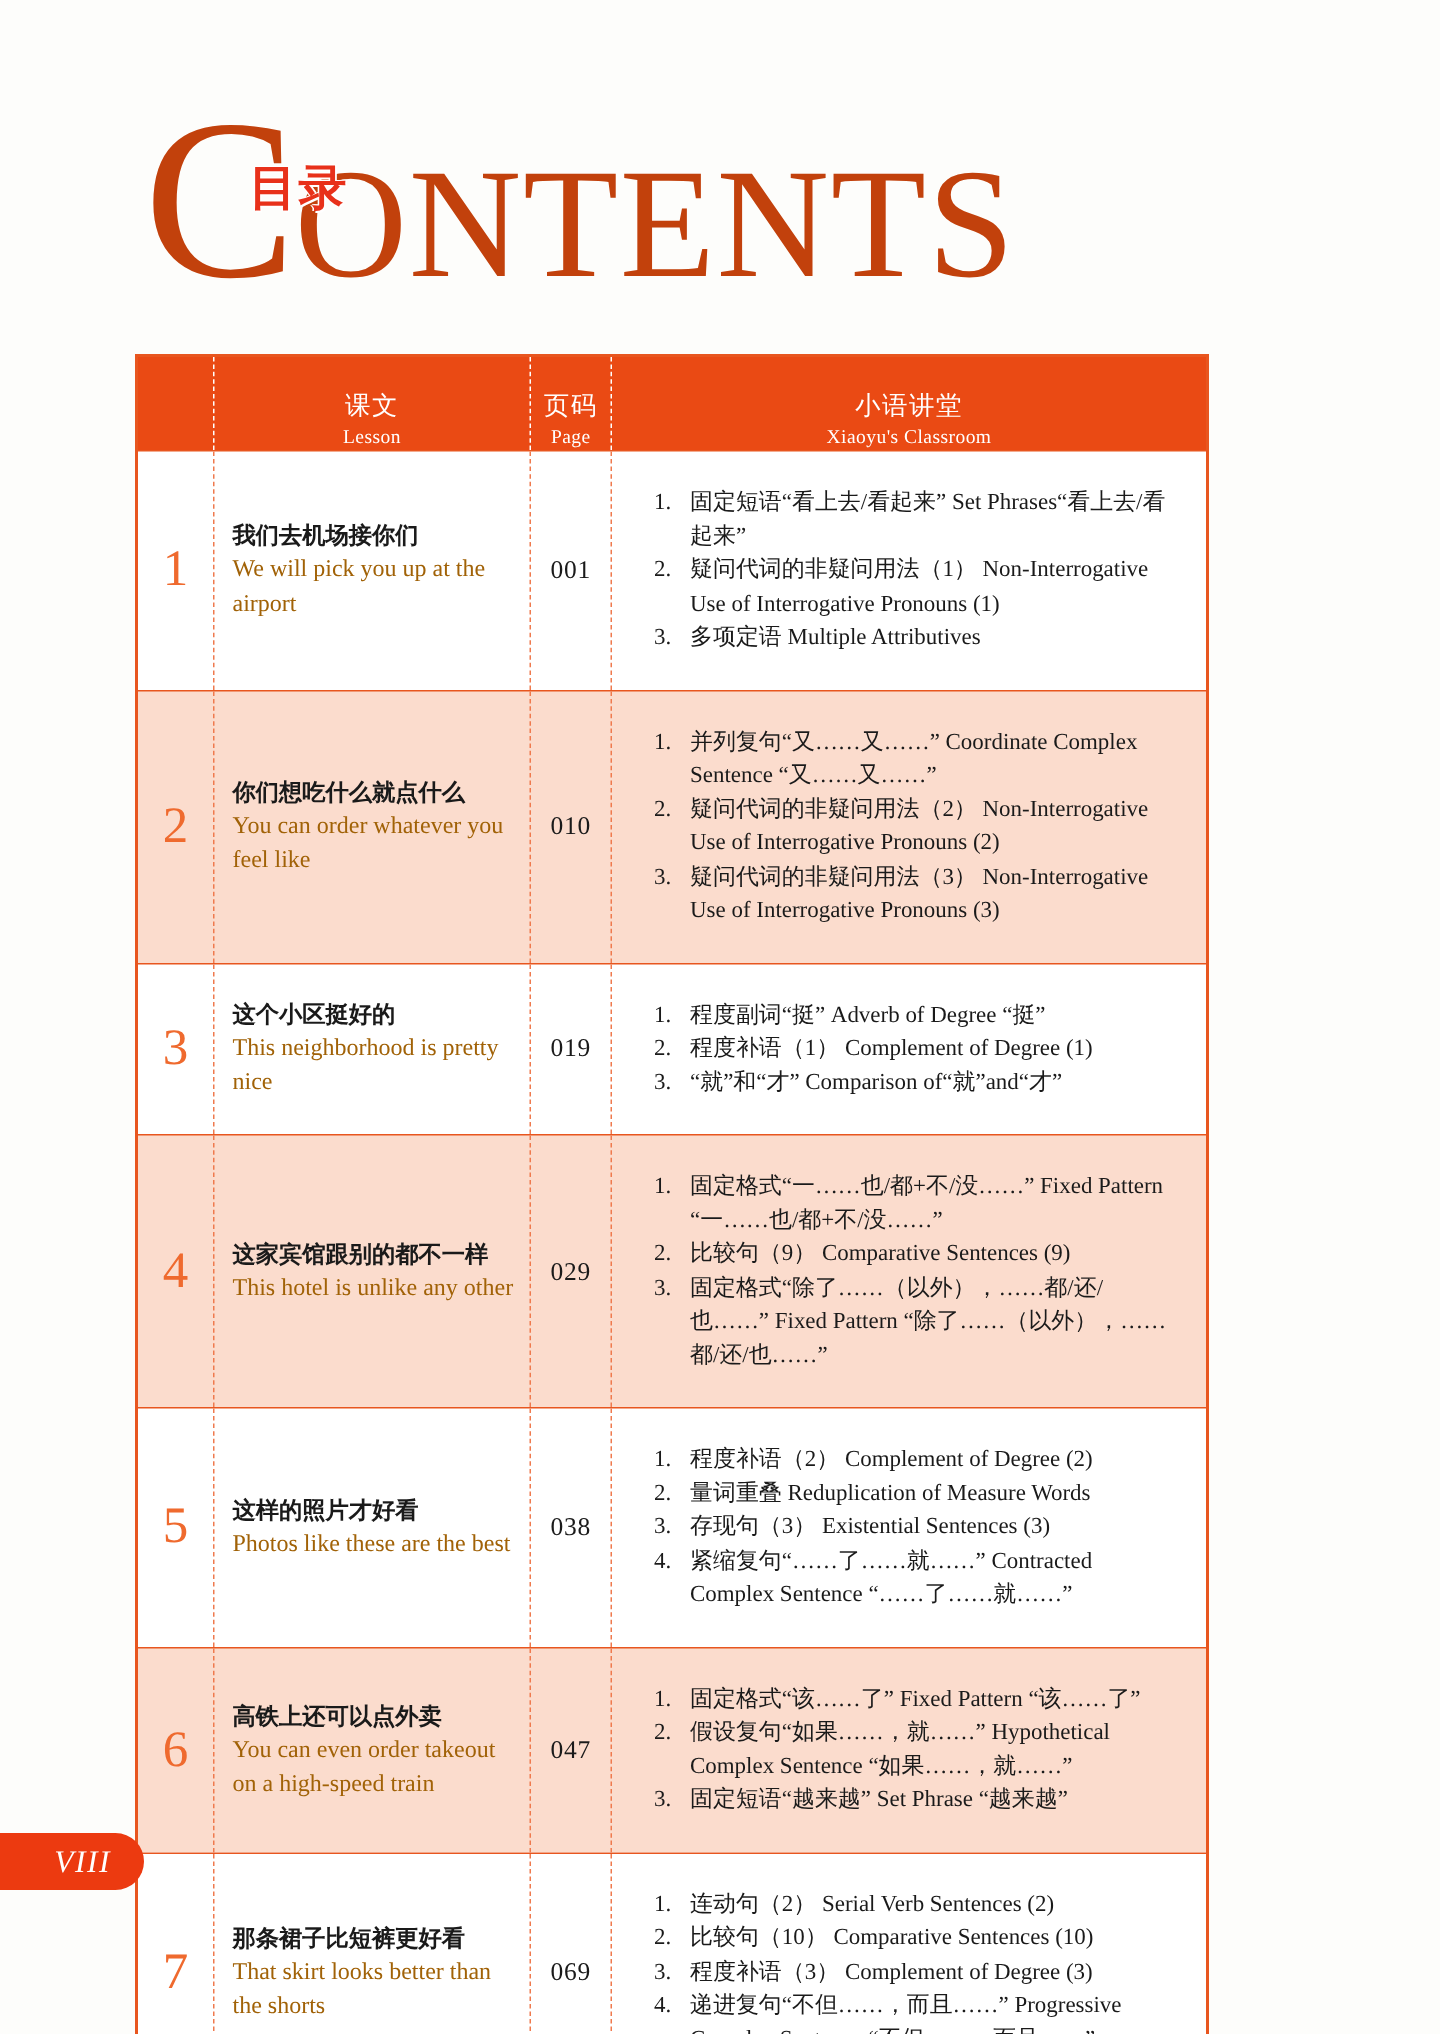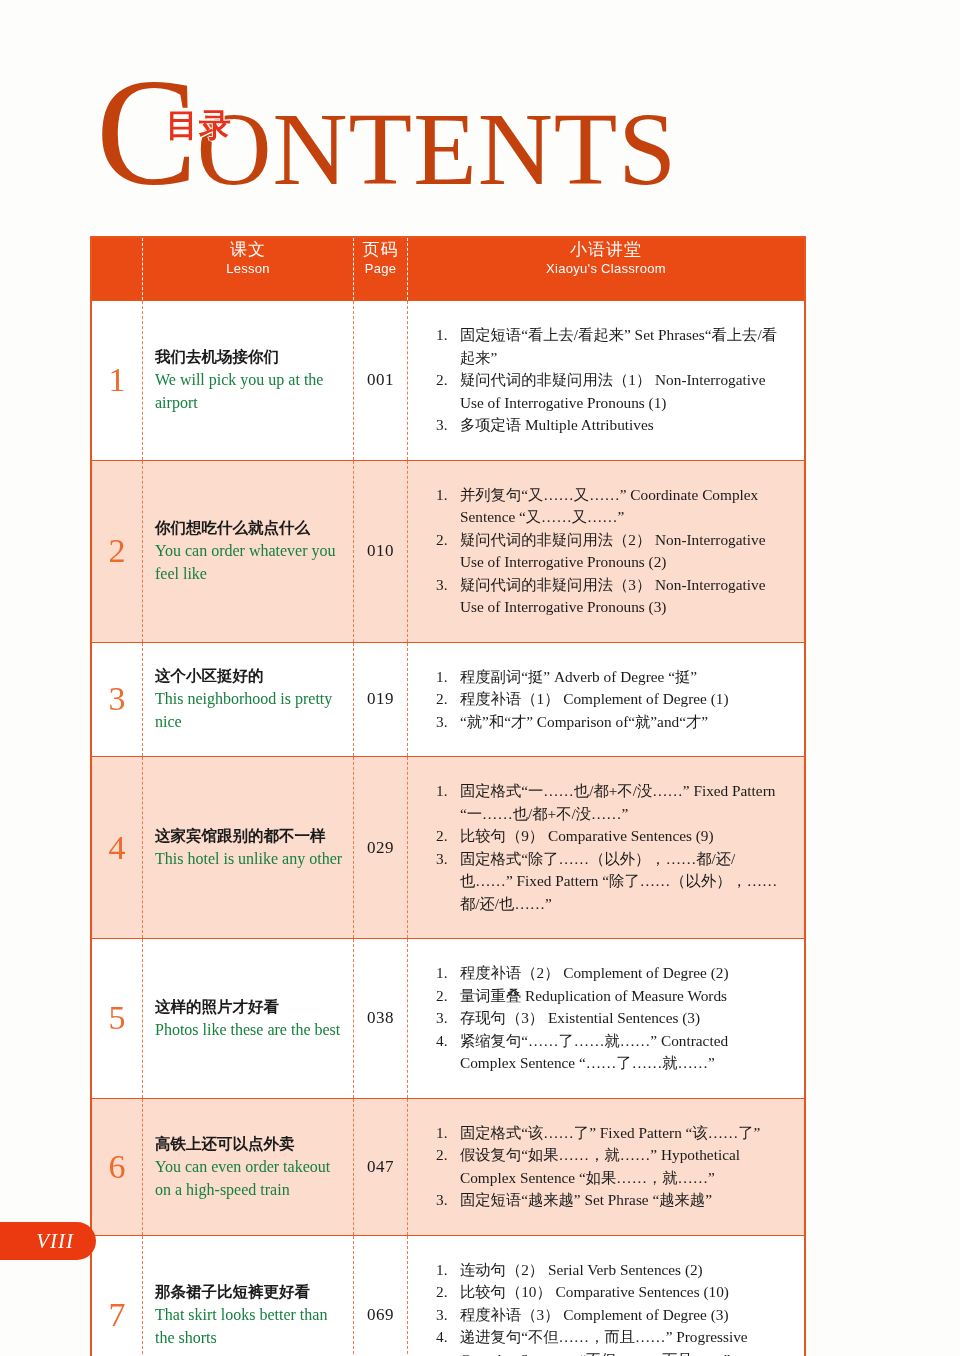--- a/index.html
+++ b/index.html
@@ -119,21 +119,21 @@
     padding: 7px 6px 7px 10px;
     box-sizing: border-box;
   }
 
   
   .trow.header .col-num { border: none; }
   .trow.header .hcell {
     display: flex;
     flex-direction: column;
     align-items: center;
-    justify-content: flex-start;
+    justify-content: flex-end;
     box-sizing: border-box;
   }
   .trow.header .hcell.lesson {
     width: 212px;
     flex: 0 0 212px;
     border-left: 1px dashed #ffffff;
     border-right: 1px dashed #ffffff;
   }
   .trow.header .hcell.page {
     width: 54px;
@@ -143,21 +143,21 @@
   .trow.header .hcell.cls {
     flex: 1 1 auto;
   }
   .h-cn {
     font-family: "DejaVu Sans", "Liberation Sans", sans-serif;
     font-size: 17px;
     line-height: 22px;
     letter-spacing: 1px;
   }
   .h-en {
-    font-family: Liberation Sans, sans-serif;
+    font-family: Liberation Serif, serif;
     font-size: 13px;
     line-height: 18px;
     letter-spacing: 0.3px;
   }
 
   
   .lesson-num {
     font-family: "Liberation Serif", "DejaVu Serif", serif;
     font-size: 34px;
     line-height: 34px;
@@ -170,21 +170,21 @@
     font-weight: bold;
     font-size: 15.5px;
     line-height: 22px;
     color: #1a1a1a;
     letter-spacing: 0px;
   }
   .lesson-en {
     font-family: "Liberation Serif", "DejaVu Serif", serif;
     font-size: 16px;
     line-height: 23px;
-    color: #15803d;
+    color: #a16207;
   }
 
   .page-num {
     font-family: "Liberation Serif", "DejaVu Serif", serif;
     font-size: 17px;
     color: #1a1a1a;
     letter-spacing: 0.5px;
   }
 
   

